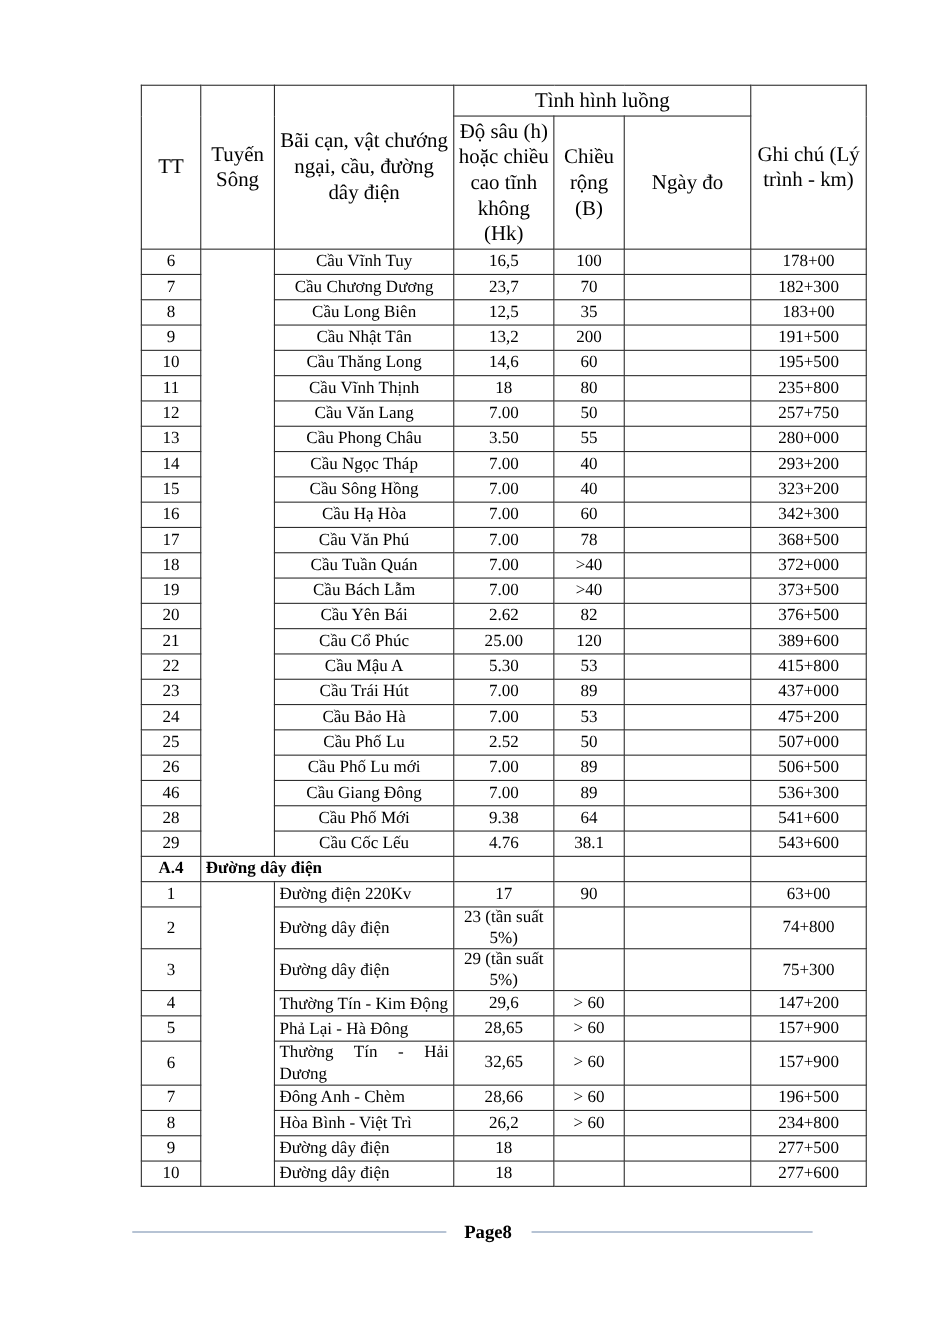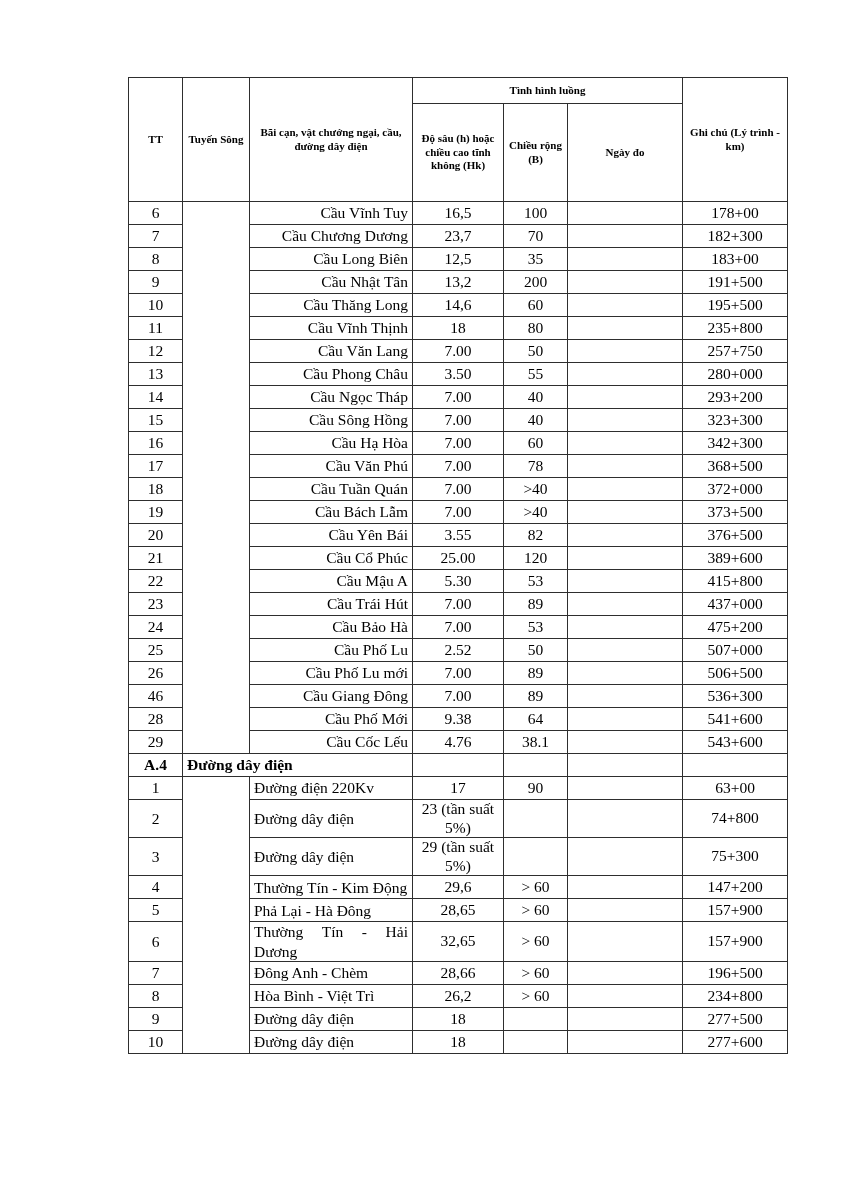--- a/index.html
+++ b/index.html
@@ -25,32 +25,32 @@
     table-layout:fixed;
     font-size:15.5px;
   }
   .doc-table th, .doc-table td{
     border:1px solid var(--border-color);
     padding:0 4px;
     vertical-align:middle;
     overflow:hidden;
   }
   .doc-table thead th{
-    font-weight:bold;
+    font-weight:normal;
     text-align:center;
     line-height:1.22;
-    font-size:11px;
+    font-size:19px;
     padding:2px 3px;
   }
   .doc-table thead tr.h-top{height:26px;}
   .doc-table thead tr.h-sub{height:98px;}
   .doc-table tbody tr{height:23px;}
   .c-tt{text-align:center;}
   .c-song{}
-  .c-name{text-align:right;padding-left:6px;padding-right:5px;line-height:1.25;}
+  .c-name{text-align:center;padding-left:6px;padding-right:5px;line-height:1.25;}
   .c-name.j{text-align:justify;}
   .c-num{text-align:center;line-height:1.2;}
   .section-row td{font-weight:bold;}
   .c-sec-label{text-align:left;padding-left:6px;}
 
   .footer{
     position:absolute;
     left:120px; top:1110px;
     width:630px;
     display:flex;
@@ -172,21 +172,21 @@
           <td class="c-num">40</td>
           <td class="c-num"></td>
           <td class="c-num">293+200</td>
         </tr>
         <tr>
           <td class="c-tt">15</td>
           <td class="c-name">Cầu Sông Hồng</td>
           <td class="c-num">7.00</td>
           <td class="c-num">40</td>
           <td class="c-num"></td>
-          <td class="c-num">323+300</td>
+          <td class="c-num">323+200</td>
         </tr>
         <tr>
           <td class="c-tt">16</td>
           <td class="c-name">Cầu Hạ Hòa</td>
           <td class="c-num">7.00</td>
           <td class="c-num">60</td>
           <td class="c-num"></td>
           <td class="c-num">342+300</td>
         </tr>
         <tr>
@@ -209,21 +209,21 @@
           <td class="c-tt">19</td>
           <td class="c-name">Cầu Bách Lẫm</td>
           <td class="c-num">7.00</td>
           <td class="c-num">&gt;40</td>
           <td class="c-num"></td>
           <td class="c-num">373+500</td>
         </tr>
         <tr>
           <td class="c-tt">20</td>
           <td class="c-name">Cầu Yên Bái</td>
-          <td class="c-num">3.55</td>
+          <td class="c-num">2.62</td>
           <td class="c-num">82</td>
           <td class="c-num"></td>
           <td class="c-num">376+500</td>
         </tr>
         <tr>
           <td class="c-tt">21</td>
           <td class="c-name">Cầu Cổ Phúc</td>
           <td class="c-num">25.00</td>
           <td class="c-num">120</td>
           <td class="c-num"></td>
@@ -384,14 +384,19 @@
           <td class="c-tt">10</td>
           <td class="c-name j">Đường dây điện</td>
           <td class="c-num">18</td>
           <td class="c-num"></td>
           <td class="c-num"></td>
           <td class="c-num">277+600</td>
         </tr>
       </tbody>
   </table>
 
+  <div class="footer">
+    <span class="rule left"></span>
+    <span class="page-num">Page8</span>
+    <span class="rule right"></span>
+  </div>
 
 </div>
 
 </body></html>

